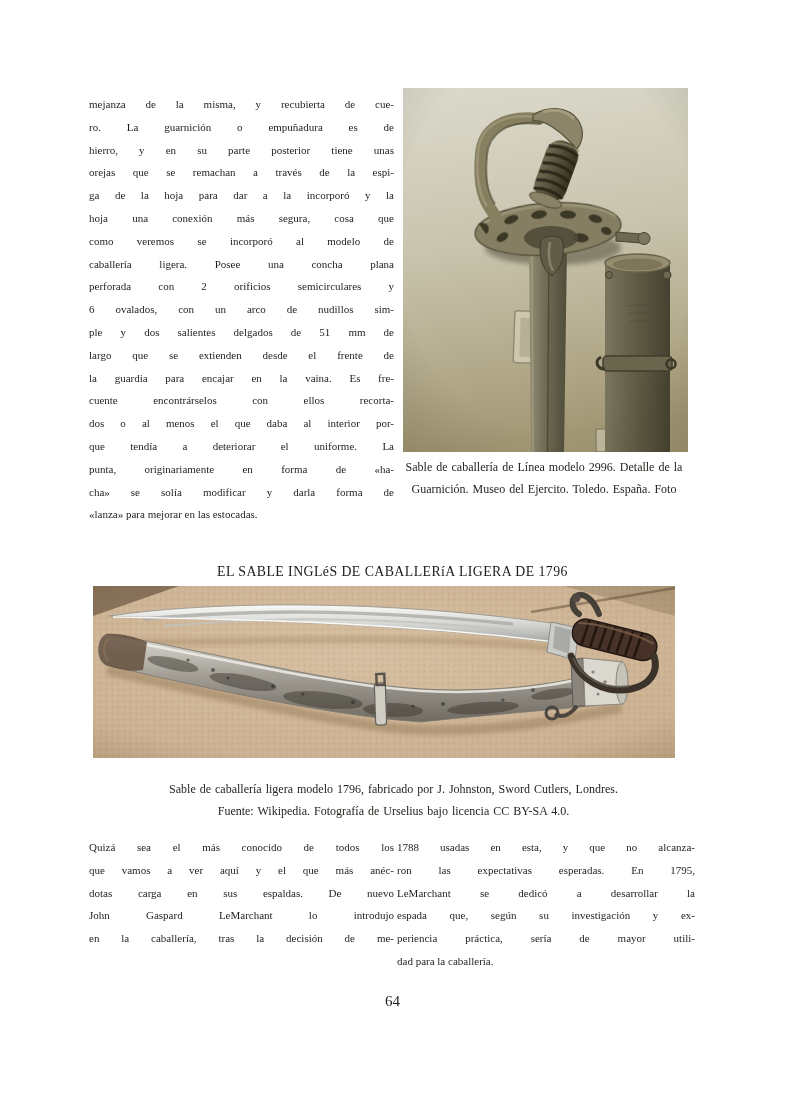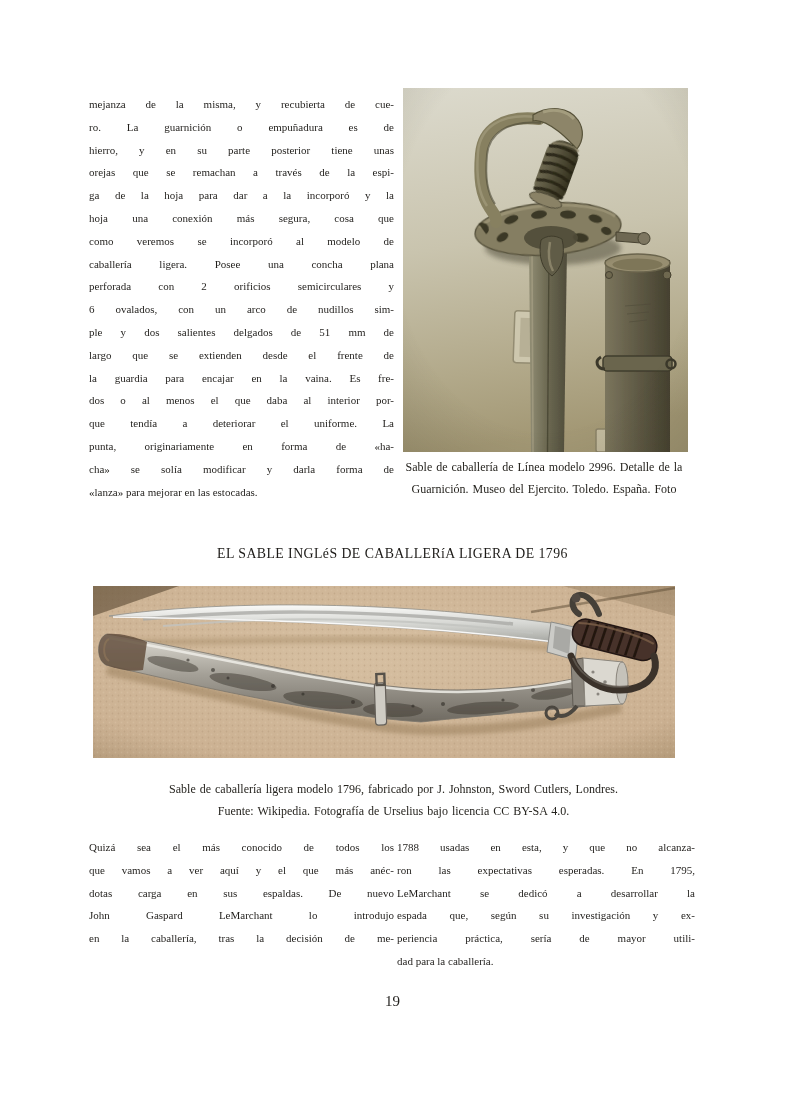--- a/index.html
+++ b/index.html
@@ -15,21 +15,21 @@
     font-size:11px; line-height:22.8px; height:22.8px;
     text-align:justify; text-align-last:justify; color:#211f1c;
   }
   .bl.end { text-align-last:left; }
   .cap-line {
     font-size:12px; line-height:22px; height:22px; text-align:center;
     white-space:nowrap; word-spacing:1px; color:#26241f;
   }
   .heading {
     font-size:13.8px; letter-spacing:0.45px; text-align:center;
-    color:#1c1a17; white-space:nowrap;
+    color:#1c1a17; white-space:nowrap;margin-top:18px;
   }
   .pagenum { font-size:15px; text-align:center; color:#211f1c; }
   .photo { overflow:hidden; }
   .photo svg { display:block; }
 </style>
 </head>
 <body>
 
 <div class="page">
 
@@ -40,20 +40,21 @@
     <div class="bl">orejas que se remachan a través de la espi-</div>
     <div class="bl">ga de la hoja para dar a la incorporó y la</div>
     <div class="bl">hoja una conexión más segura, cosa que</div>
     <div class="bl">como veremos se incorporó al modelo de</div>
     <div class="bl">caballería ligera. Posee una concha plana</div>
     <div class="bl">perforada con 2 orificios semicirculares y</div>
     <div class="bl">6 ovalados, con un arco de nudillos sim-</div>
     <div class="bl">ple y dos salientes delgados de 51 mm de</div>
     <div class="bl">largo que se extienden desde el frente de</div>
     <div class="bl">la guardia para encajar en la vaina. Es fre-</div>
+    <div class="bl">cuente encontrárselos con ellos recorta-</div>
     <div class="bl">dos o al menos el que daba al interior por-</div>
     <div class="bl">que tendía a deteriorar el uniforme. La</div>
     <div class="bl">punta, originariamente en forma de «ha-</div>
     <div class="bl">cha» se solía modificar y darla forma de</div>
     <div class="bl end">«lanza» para mejorar en las estocadas.</div>
   </div>
 
   <div class="abs photo" style="left:403px; top:88px; width:285px; height:364px;">
     <svg width="285" height="364" viewBox="0 0 285 364">
       <defs>
@@ -311,15 +312,15 @@
 
   <div class="abs" style="left:397px; top:836px; width:298px;">
     <div class="bl">1788 usadas en esta, y que no alcanza-</div>
     <div class="bl">ron las expectativas esperadas. En 1795,</div>
     <div class="bl">LeMarchant se dedicó a desarrollar la</div>
     <div class="bl">espada que, según su investigación y ex-</div>
     <div class="bl">periencia práctica, sería de mayor utili-</div>
     <div class="bl end">dad para la caballería.</div>
   </div>
 
-  <div class="abs pagenum" style="left:0; top:993px; width:785px;">19</div>
+  <div class="abs pagenum" style="left:0; top:993px; width:785px;">64</div>
 
 </div>
 
 </body></html>

